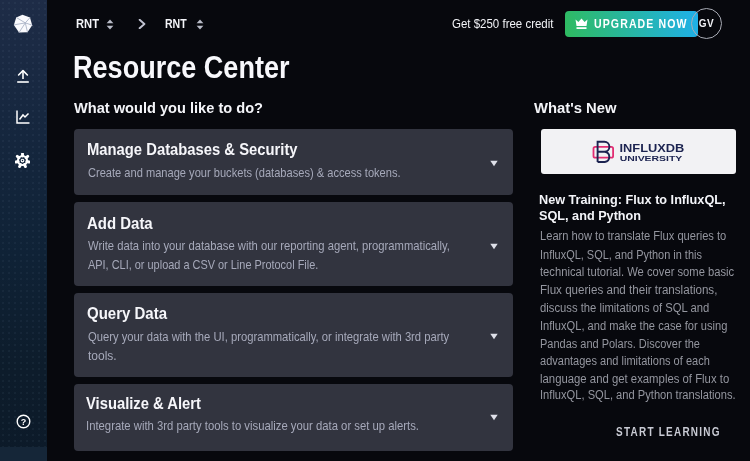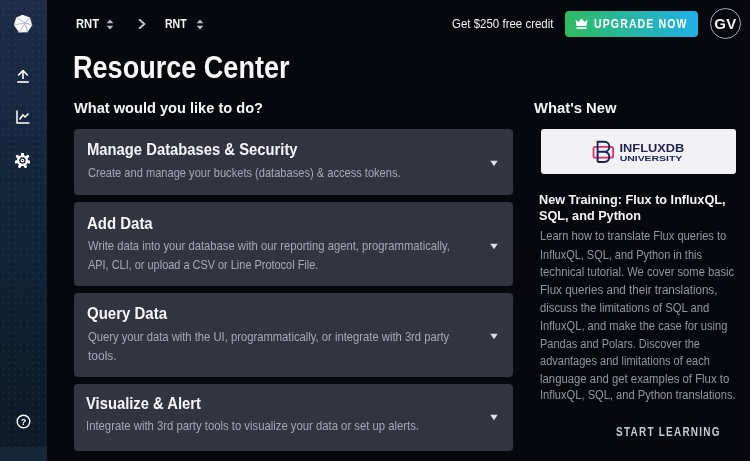--- a/index.html
+++ b/index.html
@@ -70,22 +70,22 @@
 
 <div class="abs" style="left:565px;top:10.5px;width:133px;height:26px;border-radius:4px;
   background:linear-gradient(79deg,#2fbb60,#1fb0ea);">
   <svg class="abs" style="left:10px;top:7px" width="13" height="12" viewBox="0 0 13 12">
     <path d="M0.5 1.5 L3.4 4 L6.5 0.5 L9.6 4 L12.5 1.5 L11.5 8 H1.5 Z" fill="#ffffff"></path>
     <rect x="1.5" y="9.2" width="10" height="1.8" fill="#ffffff"></rect>
   </svg>
   <div class="abs fit" id="upgradenow" style="left:29px;top:6.5px;font-size:12.5px;font-weight:bold;color:#ffffff;letter-spacing:1.3px;;transform:scaleX(0.8447)">UPGRADE NOW</div>
 </div>
 
-<div class="abs" style="left:710px;top:8px;width:31px;height:31px;border-radius:50%;border:1.8px solid #a8abb5;
-  display:flex;align-items:center;justify-content:center;font-size:15px;font-weight:bold;color:#f2f3f7;letter-spacing:0.5px;">GV</div>
+<div class="abs" style="left:691px;top:8px;width:31px;height:31px;border-radius:50%;border:1.8px solid #a8abb5;
+  display:flex;align-items:center;justify-content:center;font-size:10px;font-weight:bold;color:#f2f3f7;letter-spacing:0.5px;">GV</div>
 
 <div class="abs fit" id="rctitle" style="left:73px;top:50px;font-size:31px;font-weight:bold;color:#f8f8fc;;transform:scaleX(0.8727)">Resource Center</div>
 <div class="abs fit" id="whatwould" style="left:74px;top:100px;font-size:14px;font-weight:bold;color:#f4f5f9;;transform:scaleX(1.0429)">What would you like to do?</div>
 
 <div class="abs" style="left:74px;top:128.5px;width:438.5px;height:66px;background:#32343f;border-radius:4px;"></div>
 <div class="abs fit" id="c1t" style="left:87px;top:138.5px;font-size:17px;font-weight:bold;color:#f6f6fa;line-height:21px;;transform:scaleX(0.8706)">Manage Databases &amp; Security</div>
 <div class="abs fit" id="c1d" style="left:88px;top:162.5px;font-size:13px;color:#a6a9ba;line-height:19px;;transform:scaleX(0.8532)">Create and manage your buckets (databases) &amp; access tokens.</div>
 <svg class="abs" style="left:490px;top:159.5px" width="8" height="7" viewBox="0 0 8 7">
     <polygon points="0.3,0.7 7.7,0.7 4,6.3" fill="#dfe0e9"></polygon>
   </svg>

